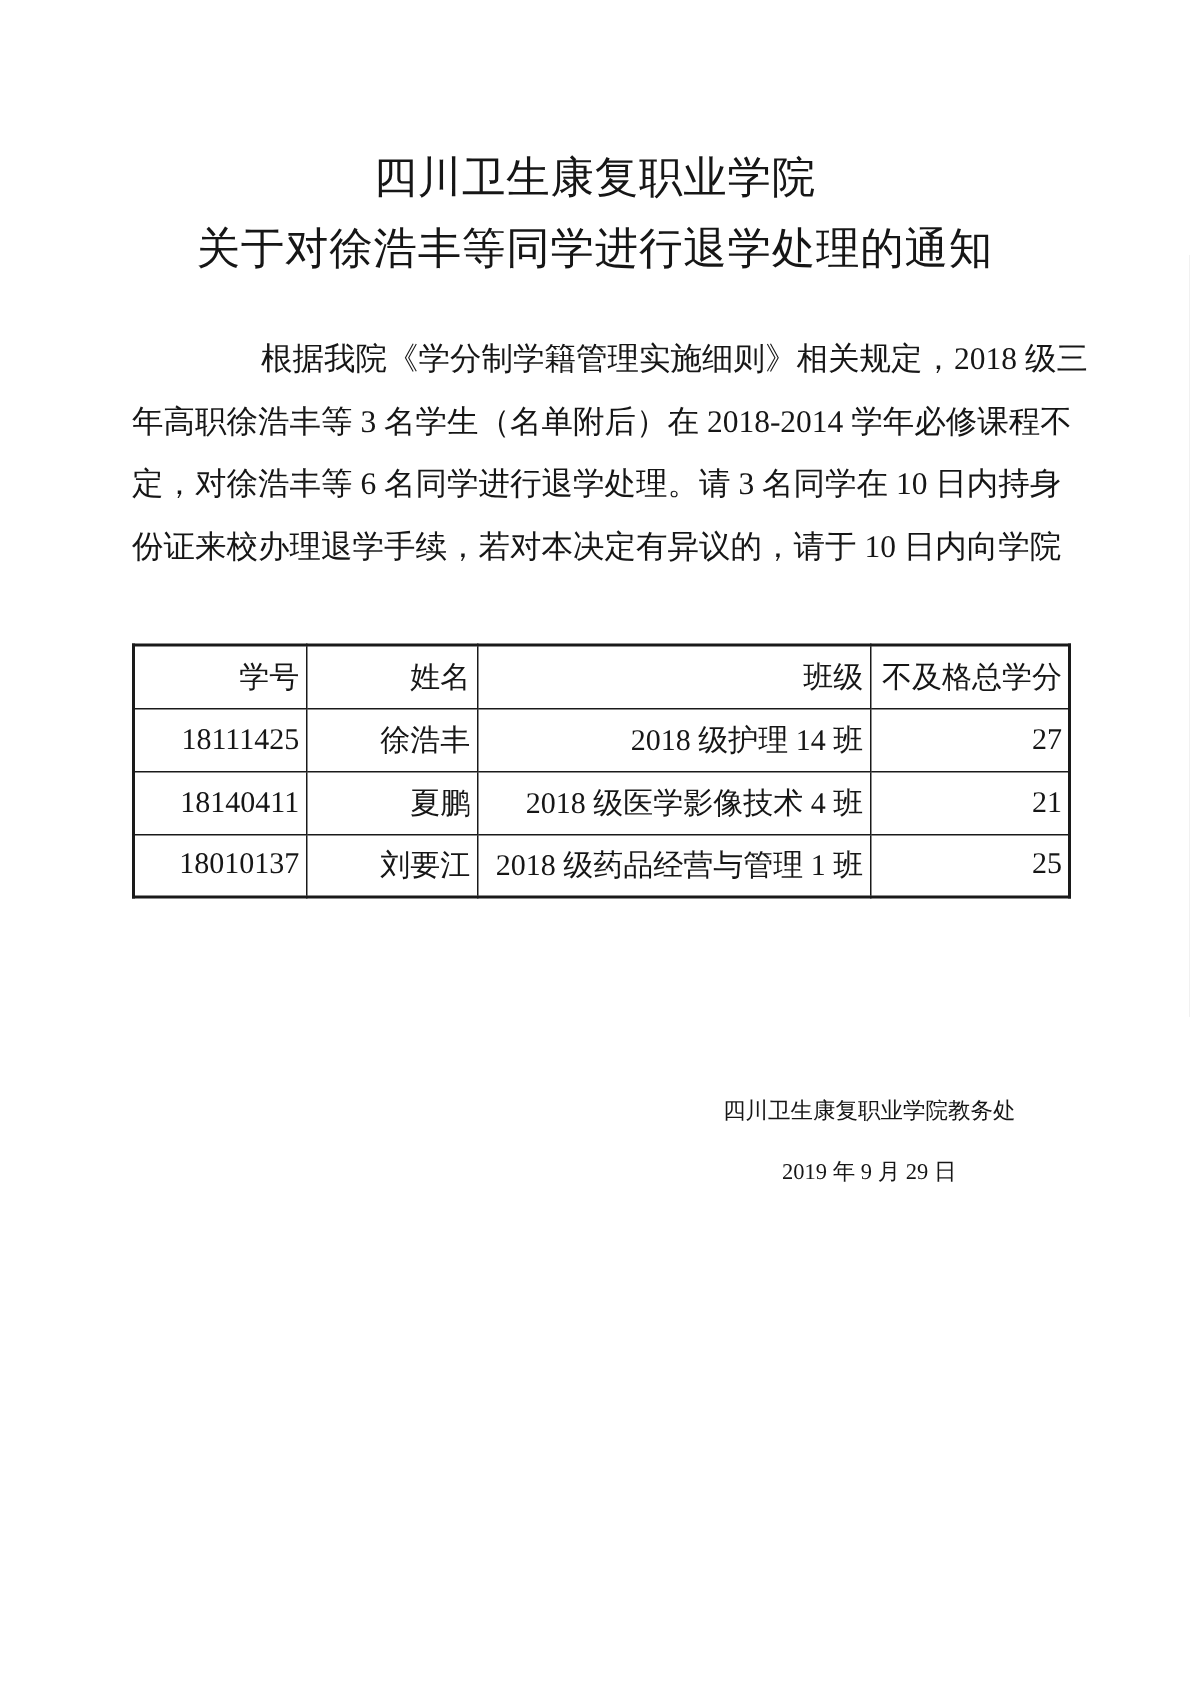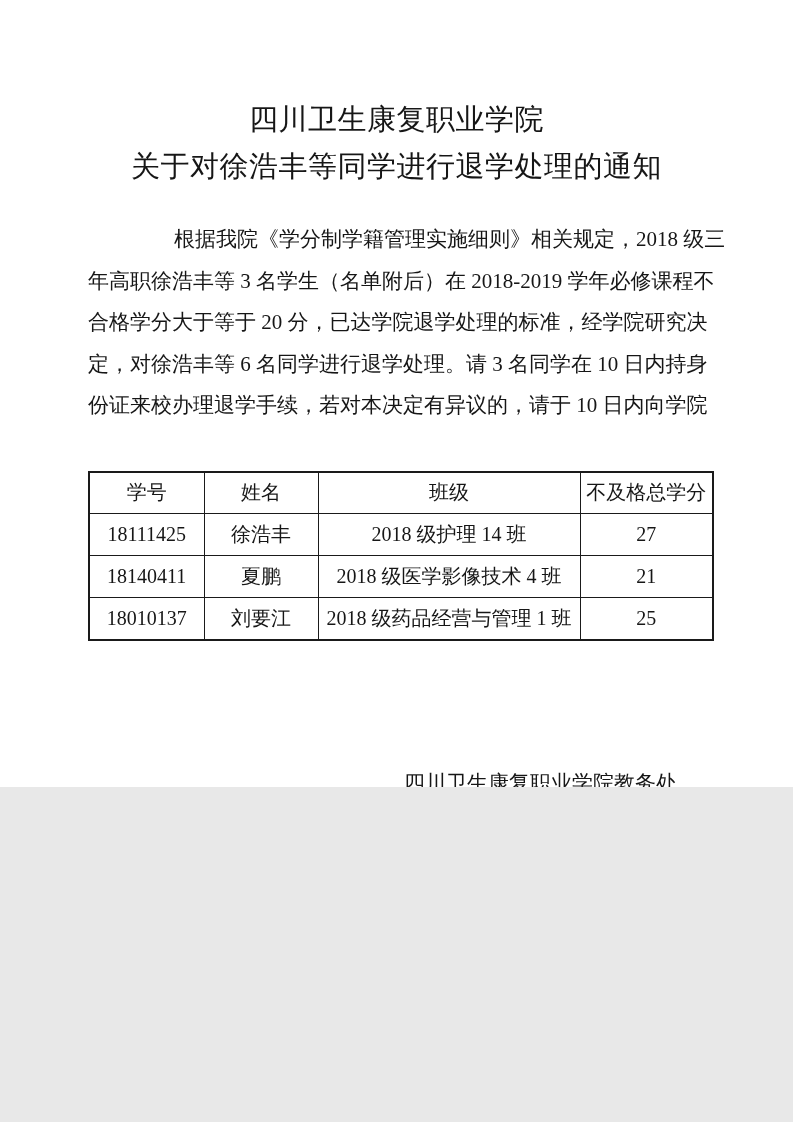--- a/index.html
+++ b/index.html
@@ -1,20 +1,20 @@
 <!DOCTYPE html>
 <html><head>
 <meta charset="utf-8">
 <style>
   * { margin: 0; padding: 0; box-sizing: border-box; }
   html, body { background: #e8e8e8; }
   .page {
     position: relative;
     width: 793px;
-    height: 787px;
+    height: 1122px;
     margin: 0 auto;
     background: #ffffff;
     color: #161616;
     font-family: "Liberation Serif", "DejaVu Serif", serif;
     overflow: hidden;
   }
   .titles {
     padding-top: 96px;
     text-align: center;
     font-size: 29px;
@@ -27,57 +27,56 @@
     line-height: 41.5px;
   }
   .body-line { white-space: nowrap; font-family: Liberation Serif, serif; }
   .indent { text-indent: 86px; }
   table.students {
     margin: 44px 0 0 88px;
     border-collapse: collapse;
     table-layout: fixed;
     width: 624px;
     font-size: 20px;
-    text-align: center;
+    text-align: right;
   }
   table.students th, table.students td {
     border: 1.5px solid #1a1a1a;
     height: 42px;
     font-weight: normal;
     padding: 0 4px;
     white-space: nowrap;
     overflow: hidden;
   }
   table.students { border: 2px solid #1a1a1a; }
   col.c1 { width: 115px; }
   col.c2 { width: 114px; }
   col.c3 { width: 262px; }
   col.c4 { width: 133px; }
   .signature-block {
     margin: 122px 116px 0 auto;
     width: fit-content;
     text-align: center;
-    font-size: 21px;
+    font-size: 15px;
     line-height: 41px;
   }
 </style>
 </head>
 <body>
 
 <div class="page">
 
   <div class="titles">
     <div>四川卫生康复职业学院</div>
     <div>关于对徐浩丰等同学进行退学处理的通知</div>
   </div>
 
   <div class="body-text">
     <div class="body-line indent">根据我院《学分制学籍管理实施细则》相关规定，2018 级三</div>
-    <div class="body-line">年高职徐浩丰等 3 名学生（名单附后）在 2018-2019 学年必修课程不</div>
-    <div class="body-line">合格学分大于等于 20 分，已达学院退学处理的标准，经学院研究决</div>
+    <div class="body-line">年高职徐浩丰等 3 名学生（名单附后）在 2018-2014 学年必修课程不</div>
     <div class="body-line">定，对徐浩丰等 6 名同学进行退学处理。请 3 名同学在 10 日内持身</div>
     <div class="body-line">份证来校办理退学手续，若对本决定有异议的，请于 10 日内向学院</div>
   </div>
 
   <table class="students">
     <colgroup>
       <col class="c1">
         <col class="c2">
         <col class="c3">
         <col class="c4">

